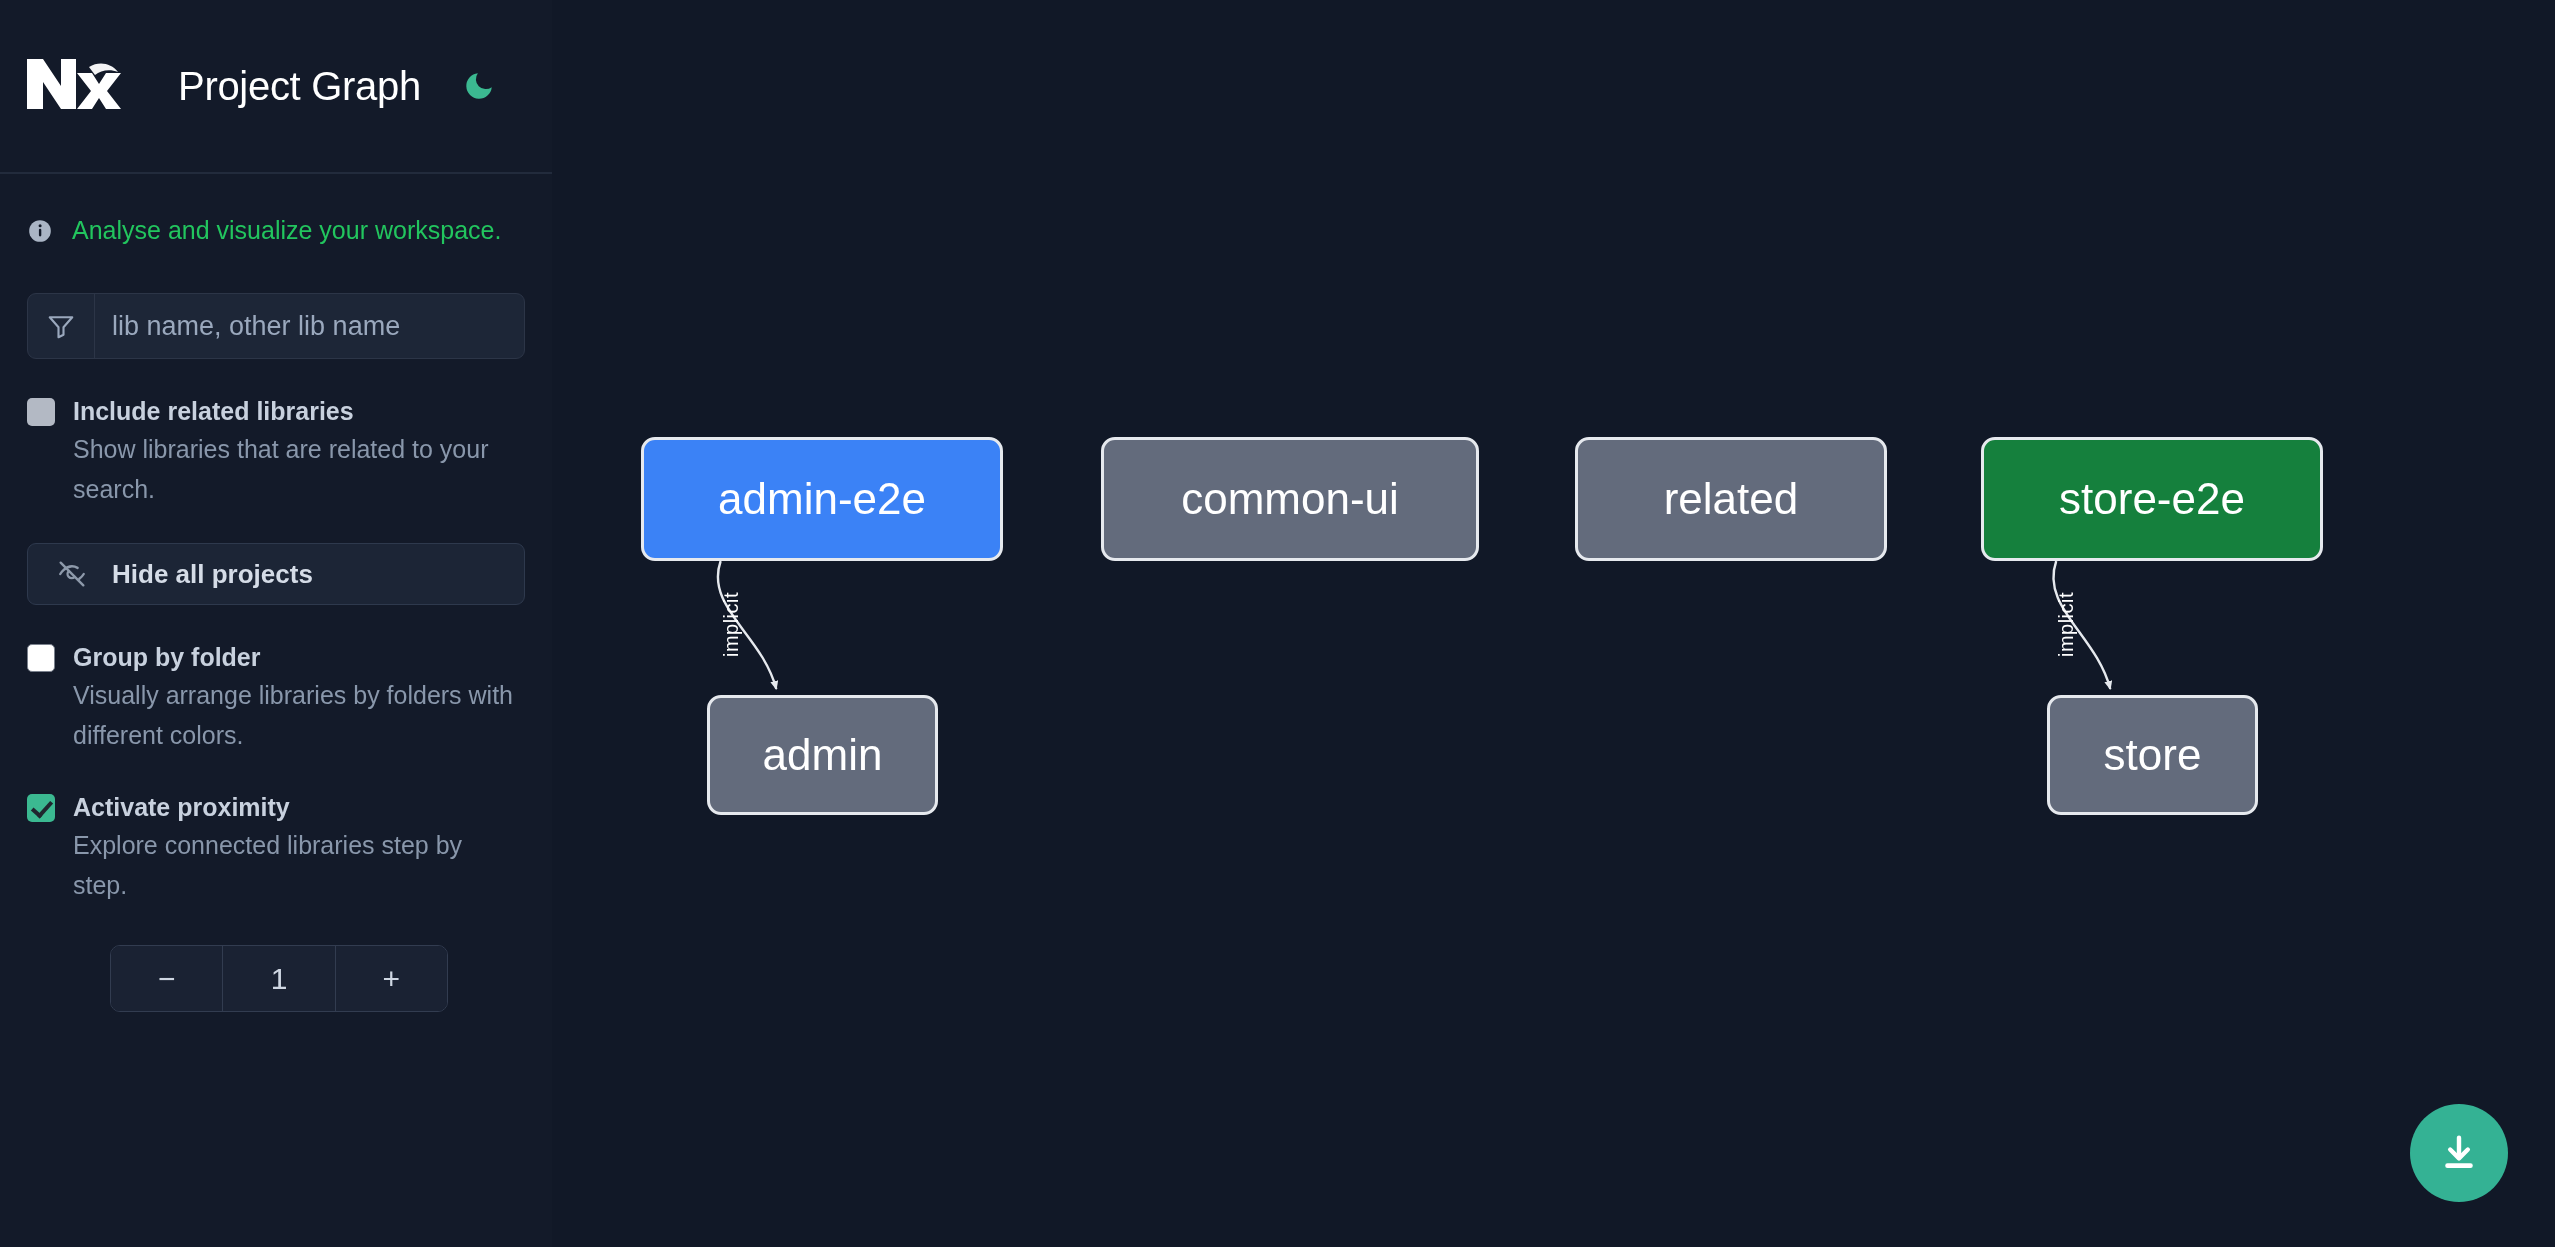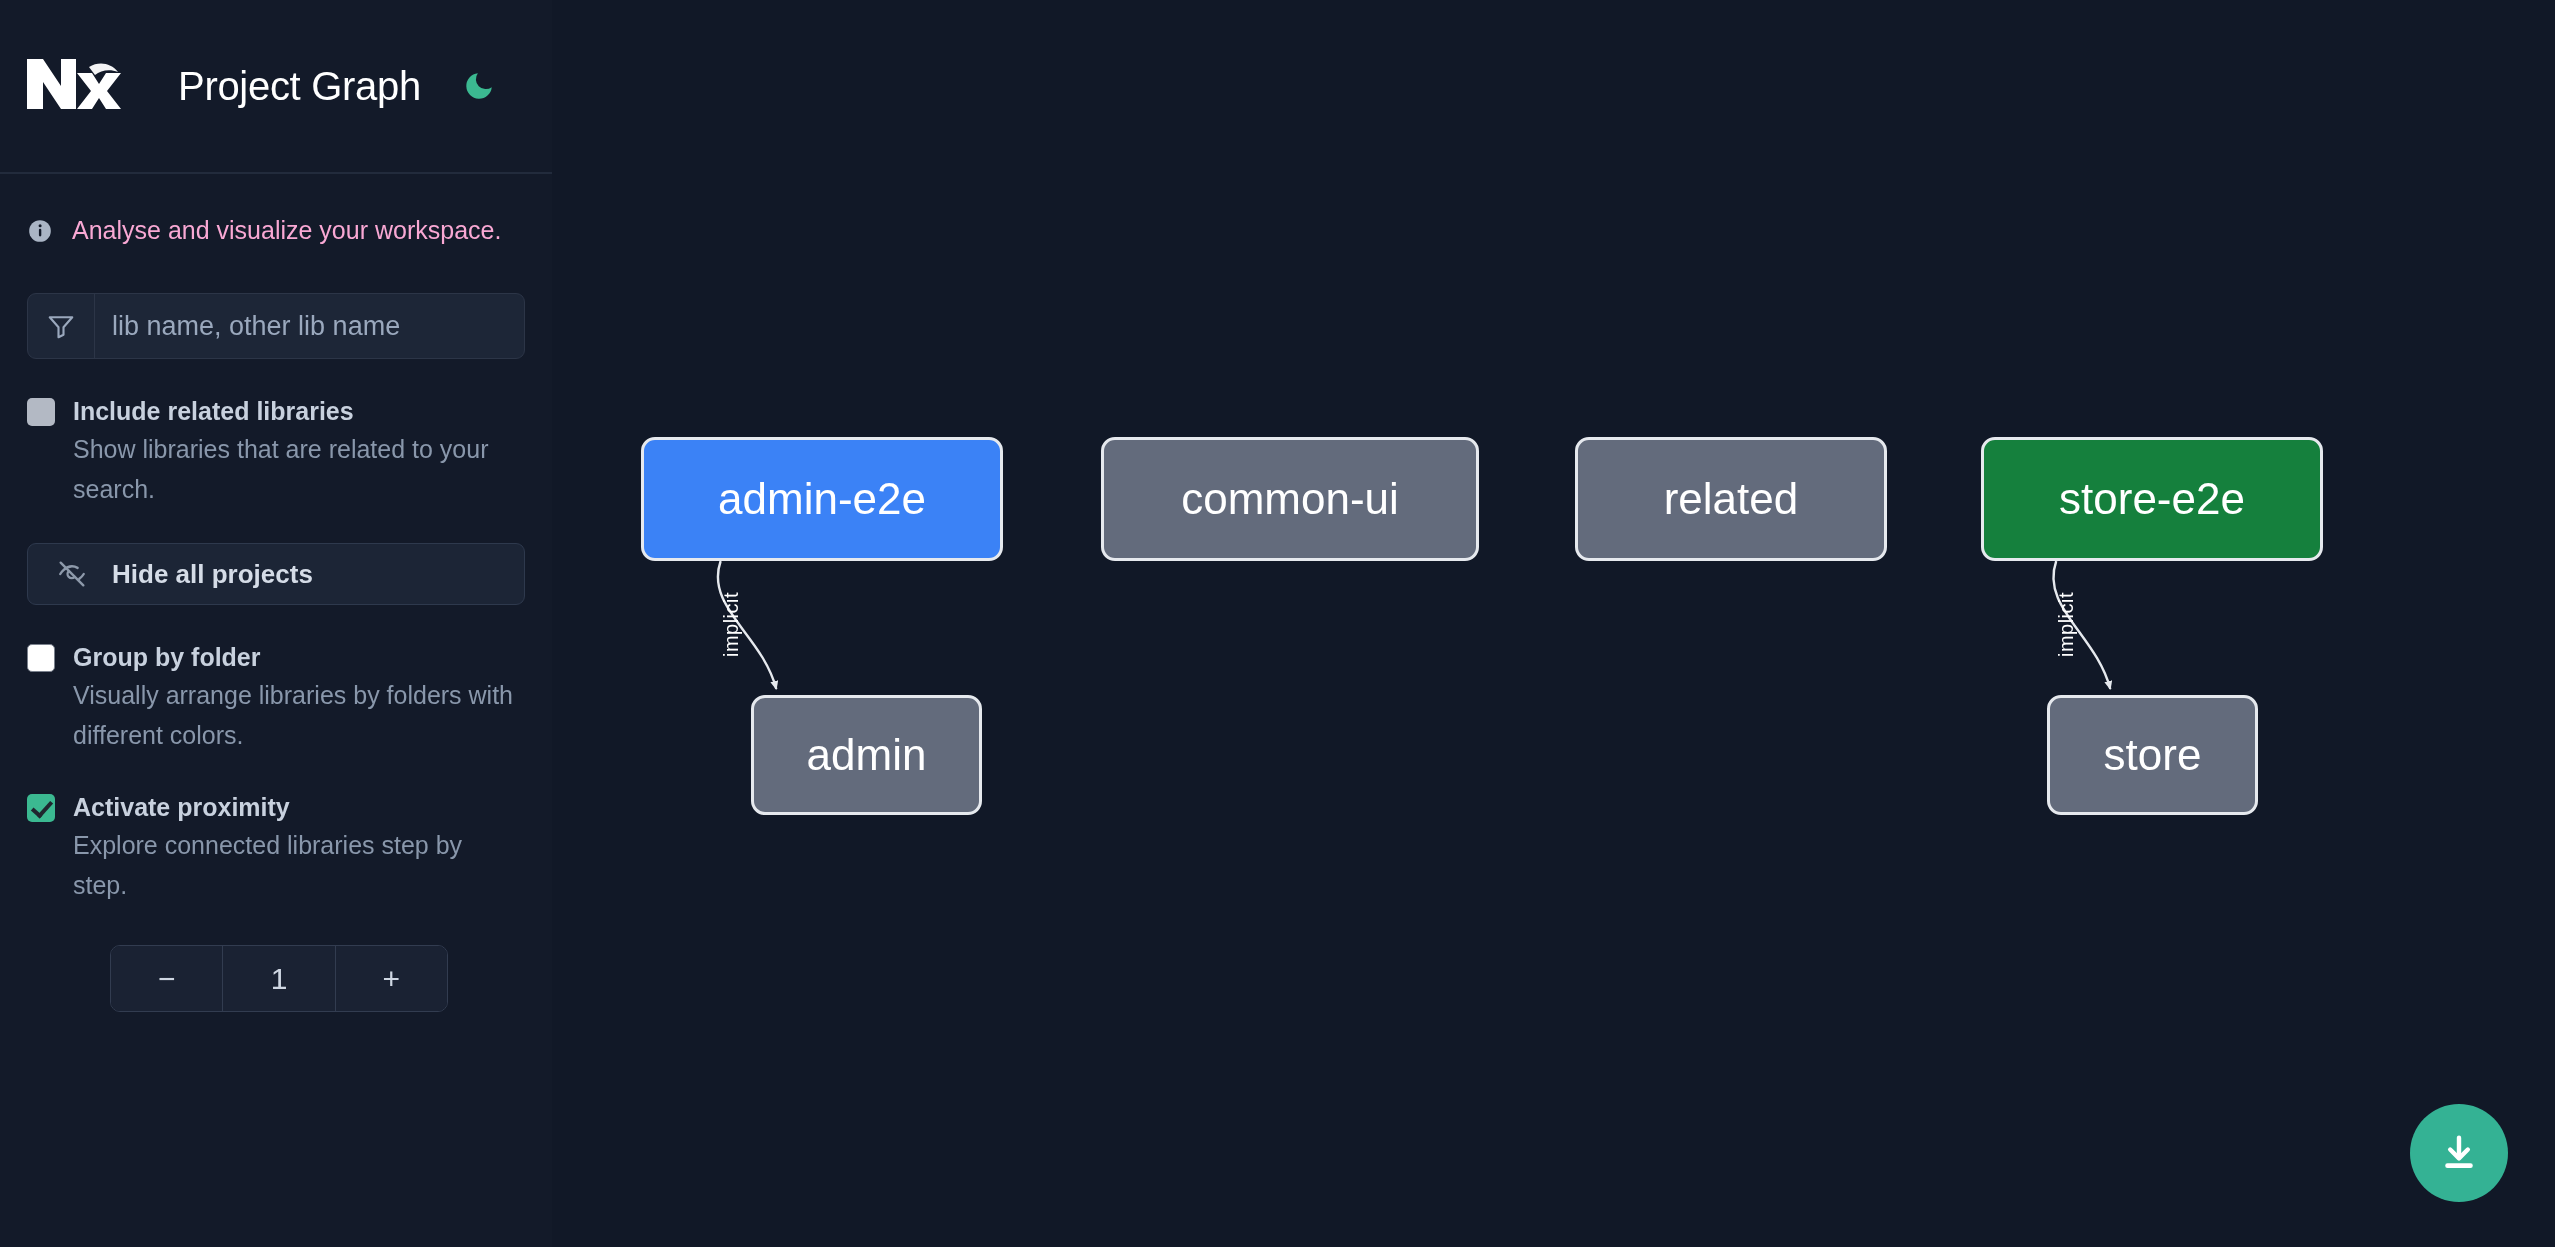--- a/index.html
+++ b/index.html
@@ -40,21 +40,21 @@
     cursor: pointer;
   }
 
   .sidebar-body { padding: 0 27px; }
 
   .info-row {
     display: flex; align-items: center; gap: 19px;
     padding-top: 42px;
   }
   .info-icon { width: 26px; height: 26px; flex: 0 0 26px; }
-  .info-text { color: #f9a8d4; font-size: 25px; }
+  .info-text { color: #22c55e; font-size: 25px; }
 
   .filter-field {
     margin-top: 48px;
     height: 66px;
     background: #1d2637;
     border: 1px solid #2b3purple;
     border: 1px solid #2c3547;
     border-radius: 9px;
     display: flex; align-items: center;
     overflow: hidden;
@@ -270,19 +270,19 @@
       <svg width="46" height="46" viewBox="0 0 24 24">
         <path d="M12 4v10" stroke="#ffffff" stroke-width="2.3" stroke-linecap="round"></path>
         <path d="M7.4 10.2 12 14.8l4.6-4.6" fill="none" stroke="#ffffff" stroke-width="2.3" stroke-linecap="round" stroke-linejoin="round"></path>
         <path d="M6 18.6h12" stroke="#ffffff" stroke-width="2.4" stroke-linecap="round"></path>
       </svg>
     </button>
   <div class="node" style="left: 89px; top: 437px; width: 362px; height: 124px; background: #3b82f6; border-color: rgb(230, 233, 238);">admin-e2e</div>
       <div class="node" style="left: 549px; top: 437px; width: 378px; height: 124px; background: rgb(99, 107, 124); border-color: rgb(230, 233, 238);">common-ui</div>
       <div class="node" style="left: 1023px; top: 437px; width: 312px; height: 124px; background: rgb(99, 107, 124); border-color: rgb(230, 233, 238);">related</div>
       <div class="node" style="left: 1429px; top: 437px; width: 342px; height: 124px; background: #15803d; border-color: rgb(230, 233, 238);">store-e2e</div>
-      <div class="node" style="left: 155px; top: 695px; width: 231px; height: 120px; background: rgb(99, 107, 124); border-color: rgb(230, 233, 238); margin-left: 44px;">admin</div>
+      <div class="node" style="left: 155px; top: 695px; width: 231px; height: 120px; background: rgb(99, 107, 124); border-color: rgb(230, 233, 238);">admin</div>
       <div class="node" style="left: 1495px; top: 695px; width: 211px; height: 120px; background: rgb(99, 107, 124); border-color: rgb(230, 233, 238);">store</div>
       <div class="edge-label" style="left: 146.64px; top: 613px;">implicit</div>
       <div class="edge-label" style="left: 1482.24px; top: 613px;">implicit</div>
     </main>
 
 </div>
 
 </body></html>

